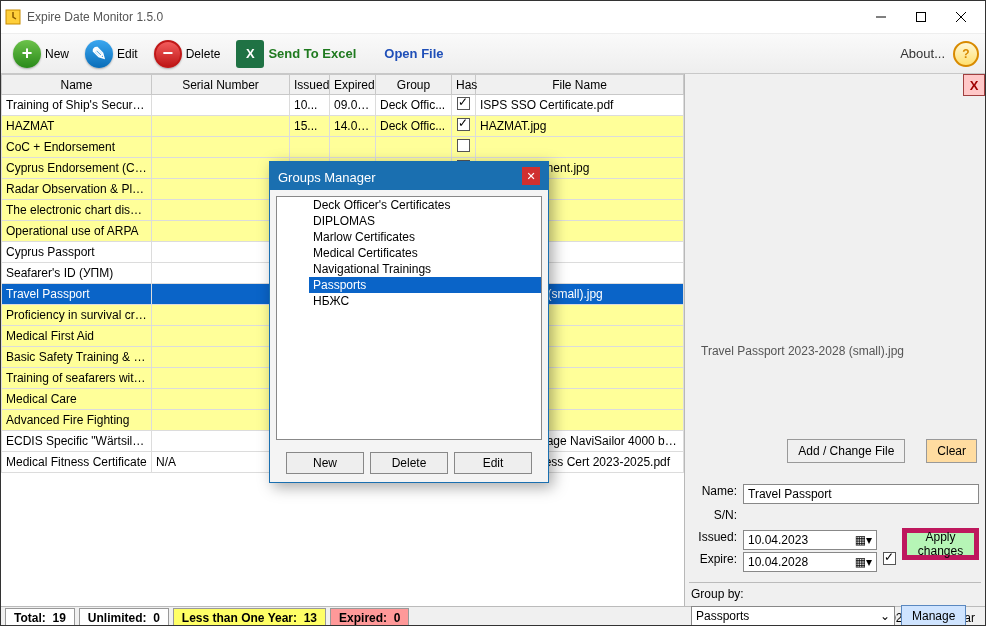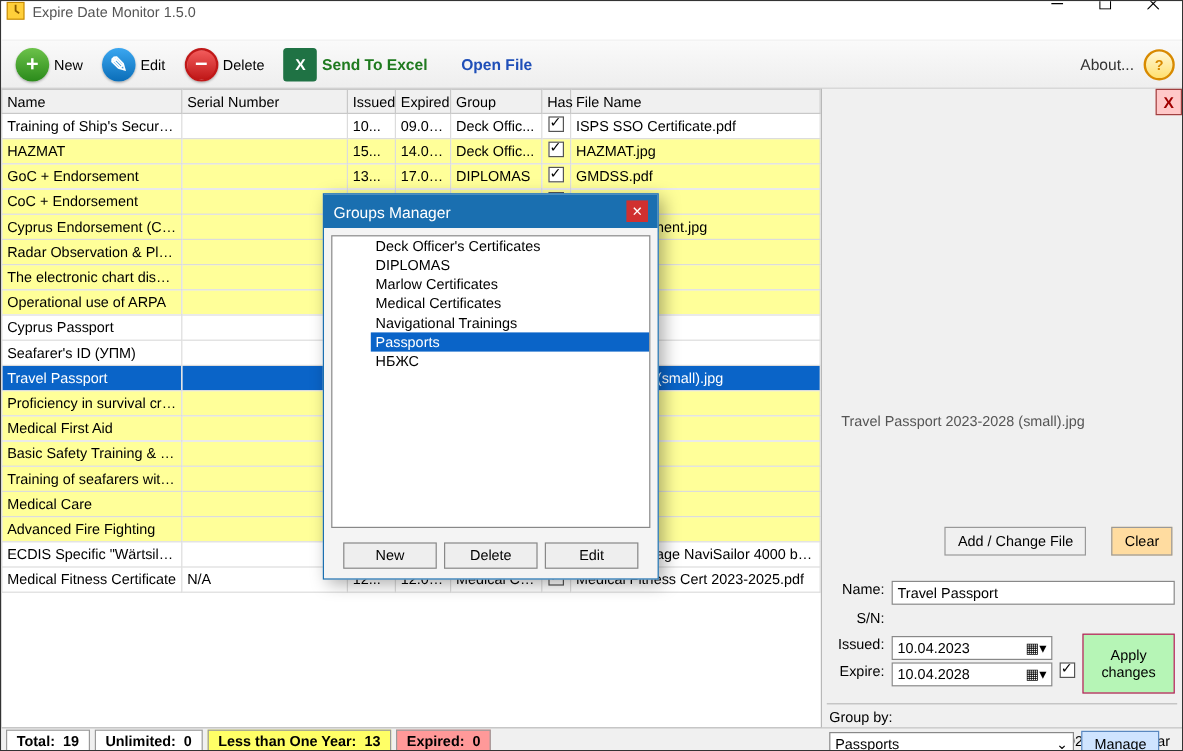--- a/index.html
+++ b/index.html
@@ -1,18 +1,18 @@
 <!DOCTYPE html>
 <html><head>
 <meta charset="utf-8">
 <style>
   * { box-sizing: border-box; margin: 0; padding: 0; }
   body { font-family: "Segoe UI", Tahoma, sans-serif; font-size: 12px; background: #fff; width: 986px; height: 626px; overflow: hidden; position: relative; border: 1px solid #333; color:#000; }
   
-  .titlebar { height: 30px; display:flex; align-items:flex-end; padding:16px 4px; background:#fff; border-bottom:1px solid #eee; }
+  .titlebar { height: 30px; display:flex; align-items:center; padding:16px 4px; background:#fff; border-bottom:1px solid #eee; }
   .titlebar .app-icon { width:16px; height:16px; margin-right:6px; }
   .titlebar .title { flex:0 0 auto; color:#555; font-size:12px; }
   .titlebar .spacer { flex:1; }
   .winbtn { width:40px; height:28px; display:flex; align-items:center; justify-content:center; color:#333; }
   
   .toolbar { height:40px; border-bottom:1px solid #c8c8c8; display:flex; align-items:center; padding:2px 6px; gap:4px; background:linear-gradient(#fafafa,#eee); }
   .tbtn { display:flex; align-items:center; gap:4px; padding:2px 6px; }
   .iconcircle { width:28px; height:28px; border-radius:50%; display:flex; align-items:center; justify-content:center; color:#fff; font-weight:bold; font-size:18px; box-shadow:0 1px 2px rgba(0,0,0,.3); }
   .ic-green { background:linear-gradient(#6cc24a,#2a8a1a); }
   .ic-blue { background:linear-gradient(#3ba7f0,#0a6db8); }
@@ -21,21 +21,21 @@
   .toolbar .sendexcel { color:#1f7a1f; font-weight:bold; font-size:13px;}
   .toolbar .openfile { color:#1f4fb8; font-weight:bold; font-size:13px; margin-left:12px;}
   .toolbar .about { margin-left:auto; color:#333; font-size:13px; }
   .helpcircle { width:26px; height:26px; border-radius:50%; border:2px solid #d88a00; color:#d88a00; font-weight:bold; display:flex; align-items:center; justify-content:center; background:linear-gradient(#fff7d6,#ffe070); margin-left:4px;}
   
   .mainarea { display:flex; height:calc(626px - 30px - 40px - 22px - 2px); }
   .leftpane { flex:1; overflow:hidden; border-right:1px solid #b8b8b8; position:relative; }
   .rightpane { width:300px; background:#f0f0f0; position:relative; padding:4px; }
   
   .grid { width:100%; border-collapse:collapse; table-layout:fixed; }
-  .grid th { background:#f0f0f0; border:1px solid #c8c8c8; text-align:left; font-weight:normal; padding:2px 4px; height:20px; font-size:12px; color:#000; }
+  .grid th { background:#f0f0f0; border:1px solid #c8c8c8; text-align:center; font-weight:normal; padding:2px 4px; height:20px; font-size:12px; color:#000; }
   .grid td { border:1px solid #dcdcdc; padding:2px 4px; height:21px; white-space:nowrap; overflow:hidden; text-overflow:ellipsis; font-size:12px; }
   .grid tbody tr.yellow td { background:#ffff99; }
   .grid tbody tr.white td  { background:#fff; }
   .grid tbody tr.sel td    { background:#0a64c8; color:#fff; }
   
   .col-name{width:150px;} .col-serial{width:138px;} .col-issued{width:40px;} .col-expired{width:46px;} .col-group{width:76px;} .col-has{width:24px;text-align:center;} .col-file{width:auto;}
   .chk { display:inline-block; width:13px; height:13px; border:1px solid #555; background:#fff; position:relative;}
   .chk.on::after{content:"✓"; position:absolute; top:-3px; left:0; font-size:12px; color:#000;}
   
   .closeX { position:absolute; top:0; right:0; width:22px; height:22px; background:#ffc8c8; border:1px solid #a04040; color:#a00000; display:flex; align-items:center; justify-content:center; font-weight:bold; font-size:13px;}
@@ -44,21 +44,21 @@
   .previewarea { position:relative; height:280px; }
   
   .rbtns { position:absolute; top:365px; right:8px; display:flex; gap:21px; }
   .stdbtn { background:#f0f0f0; border:1px solid #999; padding:4px 10px; font-size:12px; }
   .stdbtn.acc { background:#ffdca0; }
   
   .formrow { display:flex; align-items:flex-start; gap:6px; margin:4px 6px; }
   .formrow label { width:46px; text-align:right; font-size:12px; }
   .txtin { flex:1; border:1px solid #888; padding:2px 4px; font-size:12px; background:#fff; }
   .datein { width:134px; border:1px solid #888; padding:2px 4px; font-size:12px; background:#fff; display:flex; align-items:center; justify-content:space-between; gap:4px;}
-  .apply { background:#b6f5b6; border:1px solid #be185d; width:86px; height:50px; font-size:12px; text-align:center; display:flex; align-items:center; justify-content:center; white-space:pre-line;}
+  .apply { background:#b6f5b6; border:5px solid #be185d; width:86px; height:32px; font-size:12px; text-align:center; display:flex; align-items:center; justify-content:center; white-space:pre-line;}
   
   .groupbox { border-top:1px solid #bbb; margin:8px 4px 0; padding-top:4px; }
   .combo { width:204px; border:1px solid #888; background:#fff; padding:2px 4px; font-size:12px; display:flex; justify-content:space-between; align-items:center;}
   .mgr { background:#cfe4ff; border:1px solid #5a88c0; padding:3px 10px; font-size:12px;}
   
   .statusbar { height:22px; background:#f0f0f0; border-top:1px solid #bbb; display:flex; align-items:center; font-size:12px; }
   .statusbar .seg { border:1px solid #999; padding:2px 8px; margin-left:4px; font-weight:bold; }
   .seg.total{background:#fff;}
   .seg.unl{background:#fff;}
   .seg.less{background:#ffff66;}
@@ -152,29 +152,20 @@
             <td>ISPS SSO Certificate.pdf</td>
           </tr>
           <tr class="yellow">
             <td>HAZMAT</td>
             <td></td>
             <td>15...</td>
             <td>14.01...</td>
             <td>Deck Offic...</td>
             <td style="text-align: center;"><span class="chk on"></span></td>
             <td>HAZMAT.jpg</td>
-          </tr>
-          <tr class="yellow">
-            <td>GoC + Endorsement</td>
-            <td></td>
-            <td>13...</td>
-            <td>17.01...</td>
-            <td>DIPLOMAS</td>
-            <td style="text-align: center;"><span class="chk on"></span></td>
-            <td>GMDSS.pdf</td>
           </tr>
           <tr class="yellow">
             <td>CoC + Endorsement</td>
             <td></td>
             <td></td>
             <td></td>
             <td></td>
             <td style="text-align: center;"><span class="chk"></span></td>
             <td></td>
           </tr>

